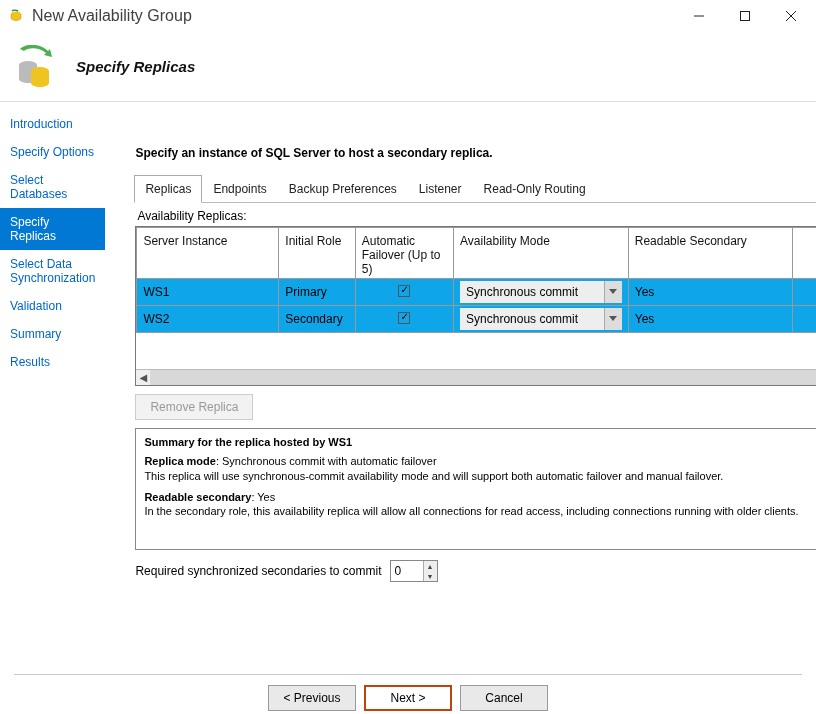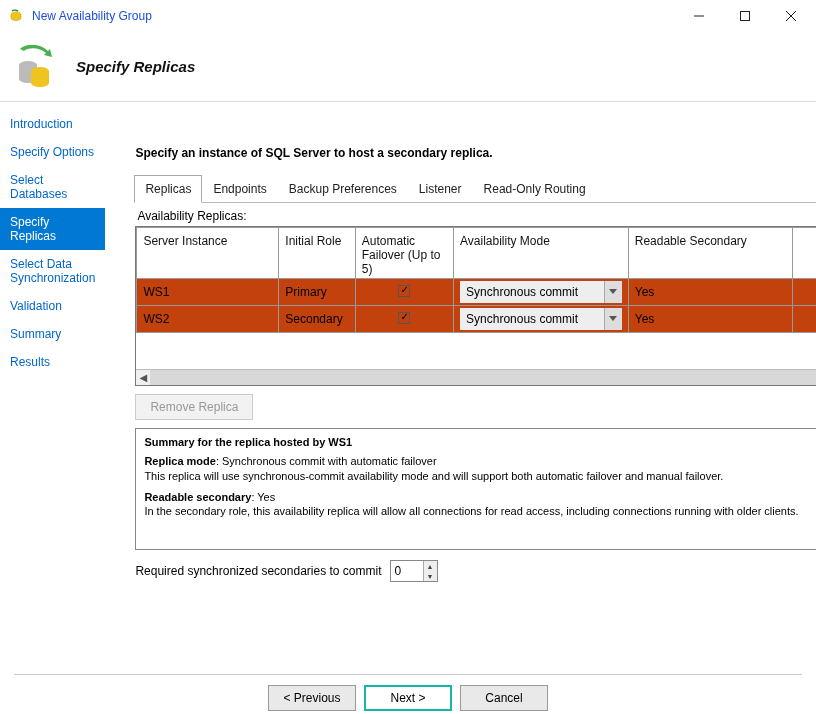--- a/index.html
+++ b/index.html
@@ -18,21 +18,21 @@
     height: 32px;
     display: flex;
     align-items: center;
     padding: 0 2px 0 8px;
     background: #fff;
   }
   .titlebar .app-icon {
     width: 16px; height: 16px; margin-right: 8px;
     display: flex; align-items: center; justify-content: center;
   }
-  .titlebar .title { flex: 1; font-size: 12px; color: #1d4ed8; }
+  .titlebar .title { flex: 1; font-size: 16px; color: #404040; }
   .win-controls { display: flex; }
   .win-btn { width: 46px; height: 28px; display: flex; align-items: center; justify-content: center; }
   .win-btn svg { stroke: #222; }
 
   .header-strip {
     height: 70px;
     display: flex; align-items: center;
     padding-left: 14px;
     border-bottom: 1px solid #ddd;
   }
@@ -104,21 +104,21 @@
   table.grid {
     border-collapse: collapse;
     width: 820px;
     table-layout: fixed;
     font-size: 12px;
   }
   table.grid th, table.grid td {
     border: 1px solid #999;
     padding: 2px 6px;
     text-align: left;
-    background: #c2410c;
+    background: #0ea5e9;
     height: 22px;
   }
   table.grid th {
     font-weight: 400;
     color: #111;
     height: 44px;
     vertical-align: top;
     padding-top: 6px;
     background: #fff;
   }
@@ -200,21 +200,21 @@
   }
   .spinbox .spins { display: flex; flex-direction: column; border-left: 1px solid #aaa; width: 14px; }
   .spinbox .spins div { flex:1; display:flex; align-items:center; justify-content:center; font-size:7px; color:#444; background:#eee; }
 
   .footer-rule { border-top: 1px solid #ccc; margin: 12px 14px 0; }
   .footer {
     display: flex; justify-content: center; gap: 8px;
     padding: 10px 14px 0;
   }
   .footer .push-btn { width: 88px; justify-content: center; }
-  .footer .push-btn.primary { border: 2px solid #14b8a6; background: #fff; }
+  .footer .push-btn.primary { border: 2px solid #c2410c; background: #fff; }
 </style>
 </head>
 <body>
 
 <div class="titlebar">
   <span class="app-icon">
     <svg width="16" height="16" viewBox="0 0 16 16">
       <ellipse cx="8" cy="6" rx="5" ry="2.5" fill="#f0c420"></ellipse>
       <path d="M3 6v4c0 1.4 2.2 2.5 5 2.5s5-1.1 5-2.5V6" fill="#f0c420" stroke="#b58b00" stroke-width="0.5"></path>
       <path d="M4 3c1-1 4-1 6 0" stroke="#2a8a2a" stroke-width="1.5" fill="none"></path>

